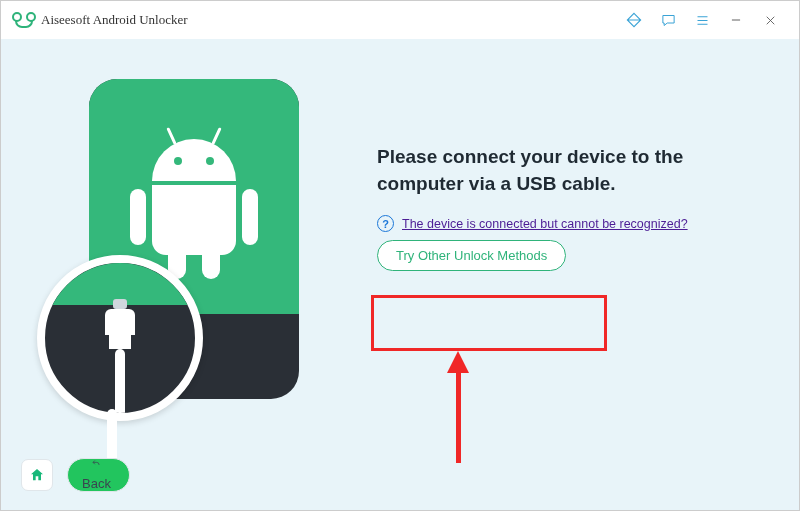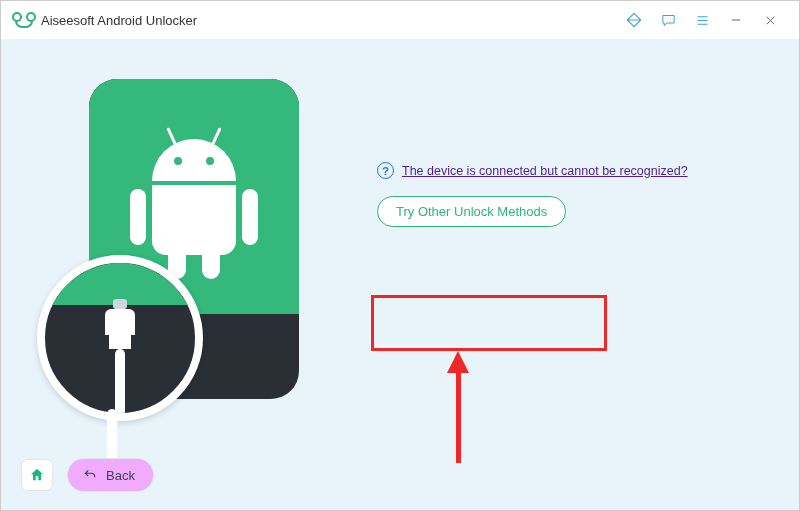--- a/index.html
+++ b/index.html
@@ -1,17 +1,17 @@
 <!DOCTYPE html>
 <html><head>
 <meta charset="utf-8">
 <style>
   html,body{margin:0;padding:0;font-family:"Segoe UI",Arial,sans-serif;background:#f0f0f0;}
   .frame{width:800px;height:511px;box-sizing:border-box;border:1px solid #ccc;background:#fff;position:relative;}
-  .titlebar{height:38px;display:flex;align-items:center;padding:0 14px;border-bottom:1px solid #f2f2f2;background:#fff;}
+  .titlebar{height:38px;display:flex;align-items:center;padding:0 14px;border-bottom:1px solid #f2f2f2;background:#fff;font-family:Liberation Serif, serif;}
   .logo{width:18px;height:18px;margin-right:8px;display:flex;flex-direction:column;justify-content:center;align-items:center;}
   .logo .eyes{display:flex;gap:4px;}
   .logo .eye{width:6px;height:6px;border:2px solid #2eb37a;border-radius:50%;}
   .logo .mouth{width:14px;height:5px;border:2px solid #2eb37a;border-top:none;border-radius:0 0 10px 10px;margin-top:-1px;}
   .title{font-size:13px;color:#333;}
   .titlebar .spacer{flex:1;}
   .winbtn{width:30px;height:30px;display:flex;align-items:center;justify-content:center;color:#555;margin-left:4px;}
   .winbtn svg{stroke:#3aa3d6;fill:none;stroke-width:1.6;}
   .winbtn.min svg,.winbtn.close svg{stroke:#555;}
   .content{position:absolute;top:38px;left:0;right:0;bottom:0;background:#e8f4f9;overflow:hidden;}
@@ -42,31 +42,31 @@
   .cable-tail{position:absolute;left:106px;top:370px;width:10px;height:70px;background:#fff;border-radius:5px;}
   
   .rcol{position:absolute;left:376px;top:105px;width:380px;}
   .headline{font-size:19px;font-weight:700;color:#1f2a33;line-height:1.4;}
   .linkrow{margin-top:18px;display:flex;align-items:center;gap:8px;}
   .qicon{width:15px;height:15px;border:1.5px solid #1b77d8;border-radius:50%;display:flex;align-items:center;justify-content:center;color:#1b77d8;font-size:11px;font-weight:700;}
   .linkrow a{color:#4c1d95;font-size:12.5px;text-decoration:underline;}
   .tip{margin-top:30px;display:flex;gap:10px;align-items:flex-start;}
   .bulb{width:15px;height:15px;color:#37b581;flex:none;margin-top:1px;}
   .tip span{font-size:12px;color:#7d8790;line-height:1.45;}
-  .btn{display:inline-block;margin-top:17px;border:1.5px solid #2fb37a;color:#2fb37a;font-size:13px;padding:7px 18px;border-radius:22px;background:#fff;}
+  .btn{display:inline-block;margin-top:8px;border:1.5px solid #2fb37a;color:#2fb37a;font-size:13px;padding:7px 18px;border-radius:22px;background:#fff;}
   .redbox{position:absolute;border:3px solid #f02727;pointer-events:none;}
   .redbox.box{left:370px;top:256px;width:230px;height:50px;}
   .arrow{position:absolute;left:447px;top:312px;width:20px;height:110px;pointer-events:none;}
   .arrow .shaft{position:absolute;left:8px;top:20px;width:5px;height:92px;background:#f02727;}
   .arrow .head{position:absolute;top:0;left:-1px;width:0;height:0;border-left:11px solid transparent;border-right:11px solid transparent;border-bottom:22px solid #f02727;}
   
   .footer{position:absolute;left:20px;bottom:18px;display:flex;align-items:center;gap:14px;}
   .homebtn{width:30px;height:30px;border-radius:7px;background:#fff;border:1px solid #e0e6ea;display:flex;align-items:center;justify-content:center;}
   .homebtn svg{fill:#18b87a;}
-  .backbtn{height:32px;padding:0 18px 0 14px;border-radius:18px;background:#f0abfc;border:1px solid #e0e6ea;display:flex;align-items:center;gap:8px;color:#3a4550;font-size:13px;}
+  .backbtn{height:32px;padding:0 18px 0 14px;border-radius:18px;background:#22c55e;border:1px solid #e0e6ea;display:flex;align-items:center;gap:8px;color:#3a4550;font-size:13px;flex-direction:column;}
 </style>
 </head>
 <body>
 
 <div class="frame">
 
   <div class="titlebar">
     <div class="logo">
       <div class="eyes">
           <div class="eye"></div>
@@ -130,20 +130,21 @@
         <div class="usb">
           <div class="plug"></div>
           <div class="neck"></div>
           <div class="cable"></div>
         </div>
       </div>
     </div>
     <div class="cable-tail"></div>
 
     <div class="rcol">
+      <div class="headline">Please connect your device to the computer via a USB cable.</div>
 
       <div class="linkrow">
         <div class="qicon">?</div>
         <a href="#">The device is connected but cannot be recognized?</a>
       </div>
 
 
       <div class="btn">Try Other Unlock Methods</div>
     </div>
 

